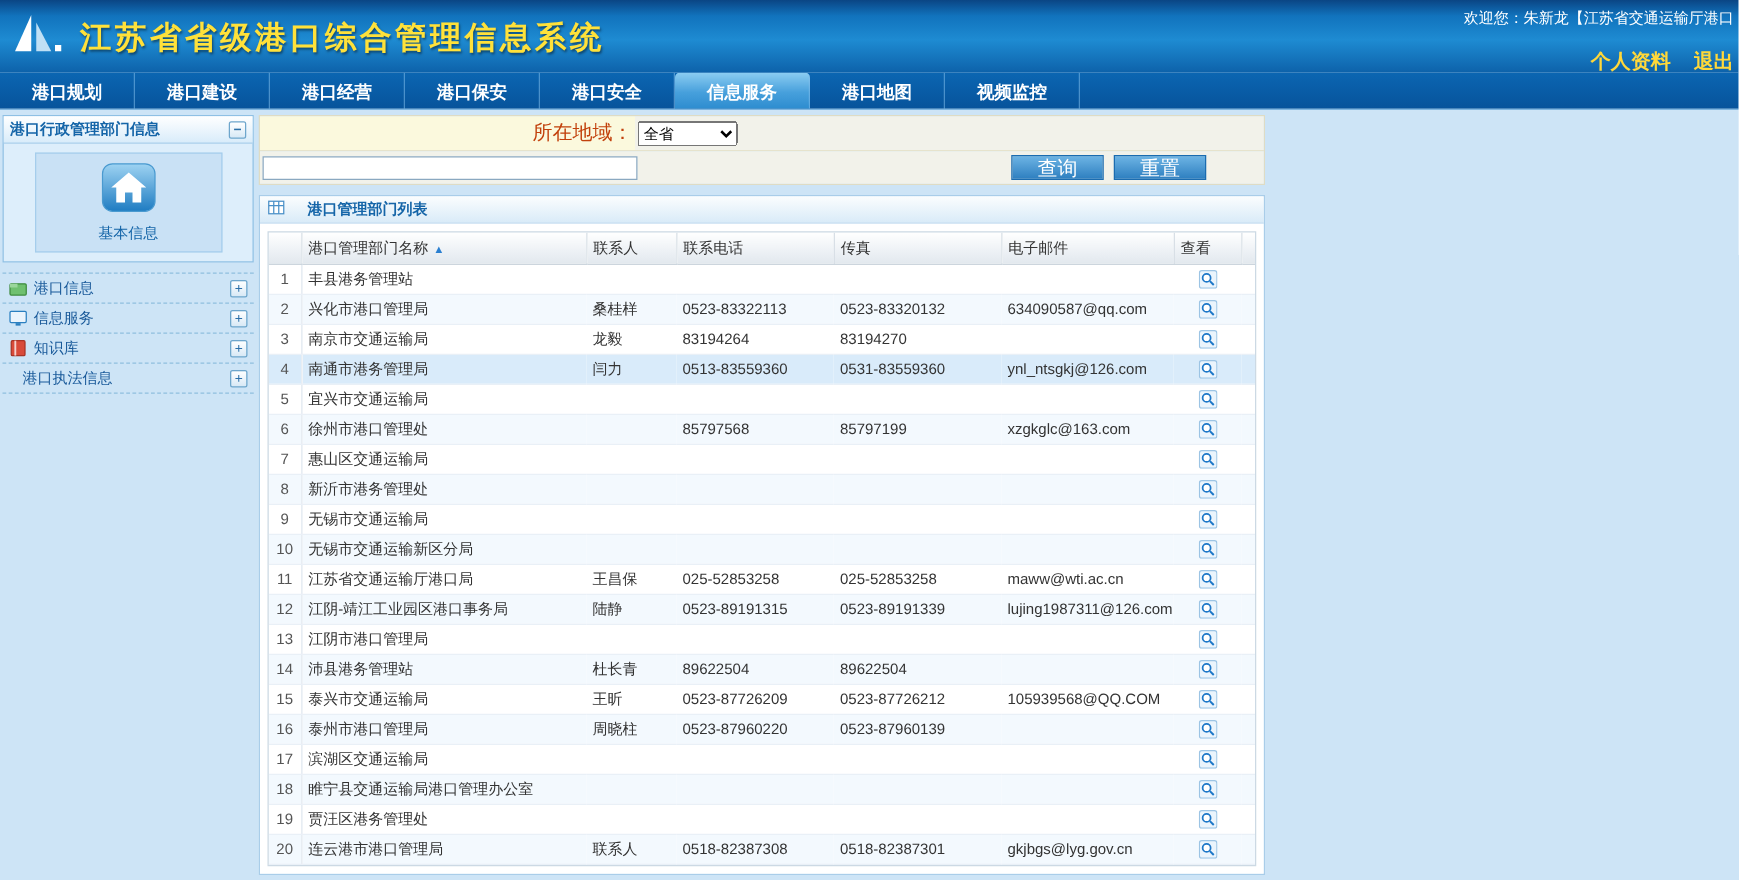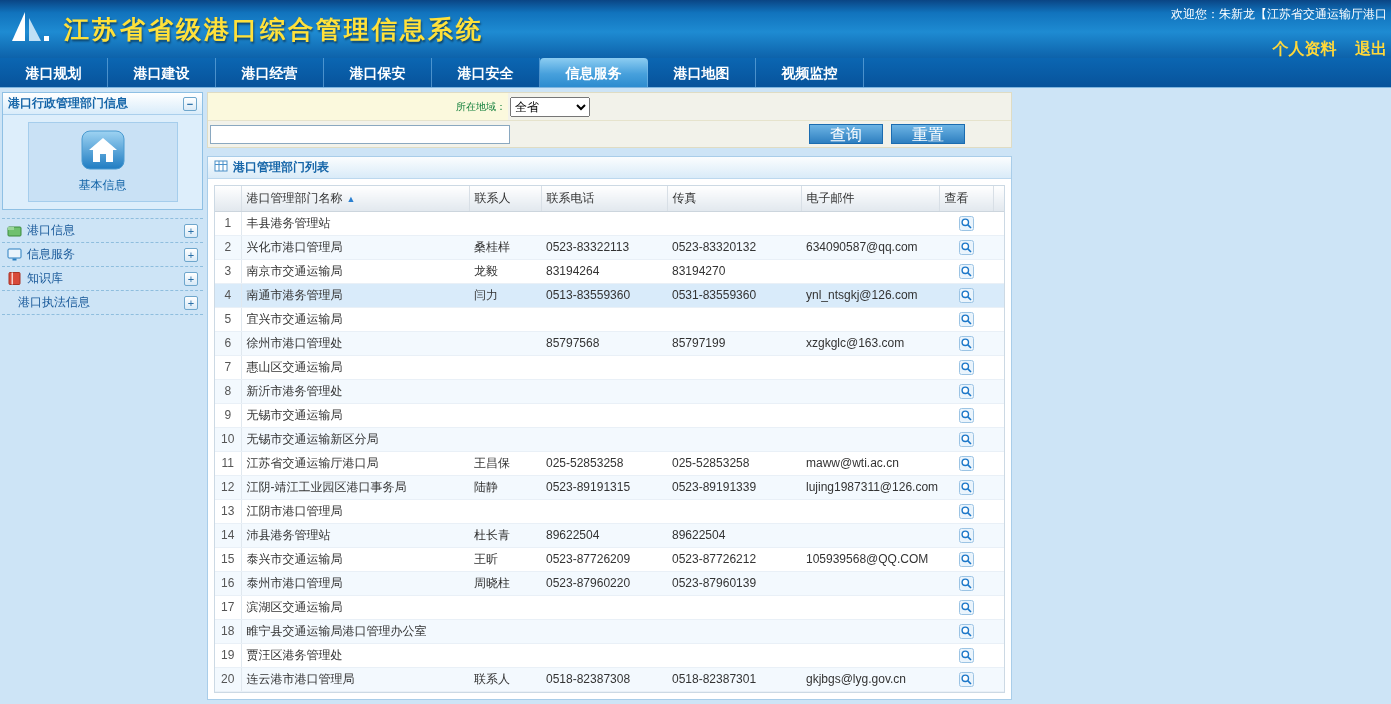--- a/index.html
+++ b/index.html
@@ -44,32 +44,32 @@
     border-bottom:1px dashed #8fbede; color:#1a5a9a; font-size:12px; cursor:pointer; }
   .side-item .mini-icon { width:15px; height:15px; margin-right:5px; flex:none; display:inline-flex; }
   .side-item.indent { padding-left:16px; }
 
   
   .main { width:805px; flex:none; display:flex; flex-direction:column; }
   .search-form { flex:none; border:1px solid #dfdcc4; }
   .form-row { display:flex; height:27px; }
   .form-row + .form-row { border-top:1px solid #e6e3cc; }
   .form-label { width:300px; flex:none; background:#fbf9dd; display:flex; align-items:center;
-    justify-content:flex-end; padding-right:2px; font-size:10px; color:#15803d; }
+    justify-content:flex-end; padding-right:2px; font-size:16px; color:#c2410c; }
   .form-field { flex:1; background:#f2f2ea; display:flex; align-items:center; padding-left:2px; }
   .region-select { width:80px; height:20px; font-size:12px; }
   .name-input { width:300px; height:19px; border:1px solid #8aa8c0; font-size:12px; padding:0 3px; background:#fff; }
   .btn { width:74px; height:20px; border:1px solid #1b6cb0; border-radius:0;
     background:linear-gradient(180deg,#6db4e4,#2e7fc0); color:#fff; font-size:16px; cursor:pointer; }
   .btn-query { margin-left:auto; }
   .btn-reset { margin-left:8px; margin-right:46px; }
 
   
   .table-panel { margin-top:8px; flex:1; border:1px solid #a9cde9; background:#eef6fc; display:flex; flex-direction:column; overflow:hidden; }
-  .panel-header { height:22px; flex:none; display:flex; align-items:center; gap:5px; padding:2px 6px;
+  .panel-header { height:22px; flex:none; display:flex; align-items:center; gap:18px; padding:2px 6px;
     background:linear-gradient(180deg,#fbfdfe,#d9ebf8); border-bottom:1px solid #bcd8ee;
     color:#1565a8; font-size:12px; font-weight:bold; }
   .panel-body { flex:1; background:#ffffff; padding:6px; overflow:hidden; }
   .grid { height:100%; border:1px solid #ccd9e4; display:flex; flex-direction:row; overflow:hidden; }
   table { border-collapse:collapse; width:100%; table-layout:fixed; flex:none; }
   thead th { height:25px; background:linear-gradient(180deg,#ffffff,#edf1f5 60%,#e2e8ee);
     border-right:1px solid #d8dfe6; border-bottom:1px solid #ccd5dd; font-size:12px; font-weight:normal;
     color:#333; text-align:left; padding:0 5px; white-space:nowrap; overflow:hidden; cursor:pointer; }
   thead th.noborder { border-right:none; }
   tbody td { height:23px; font-size:12px; color:#333; padding:0 5px;

